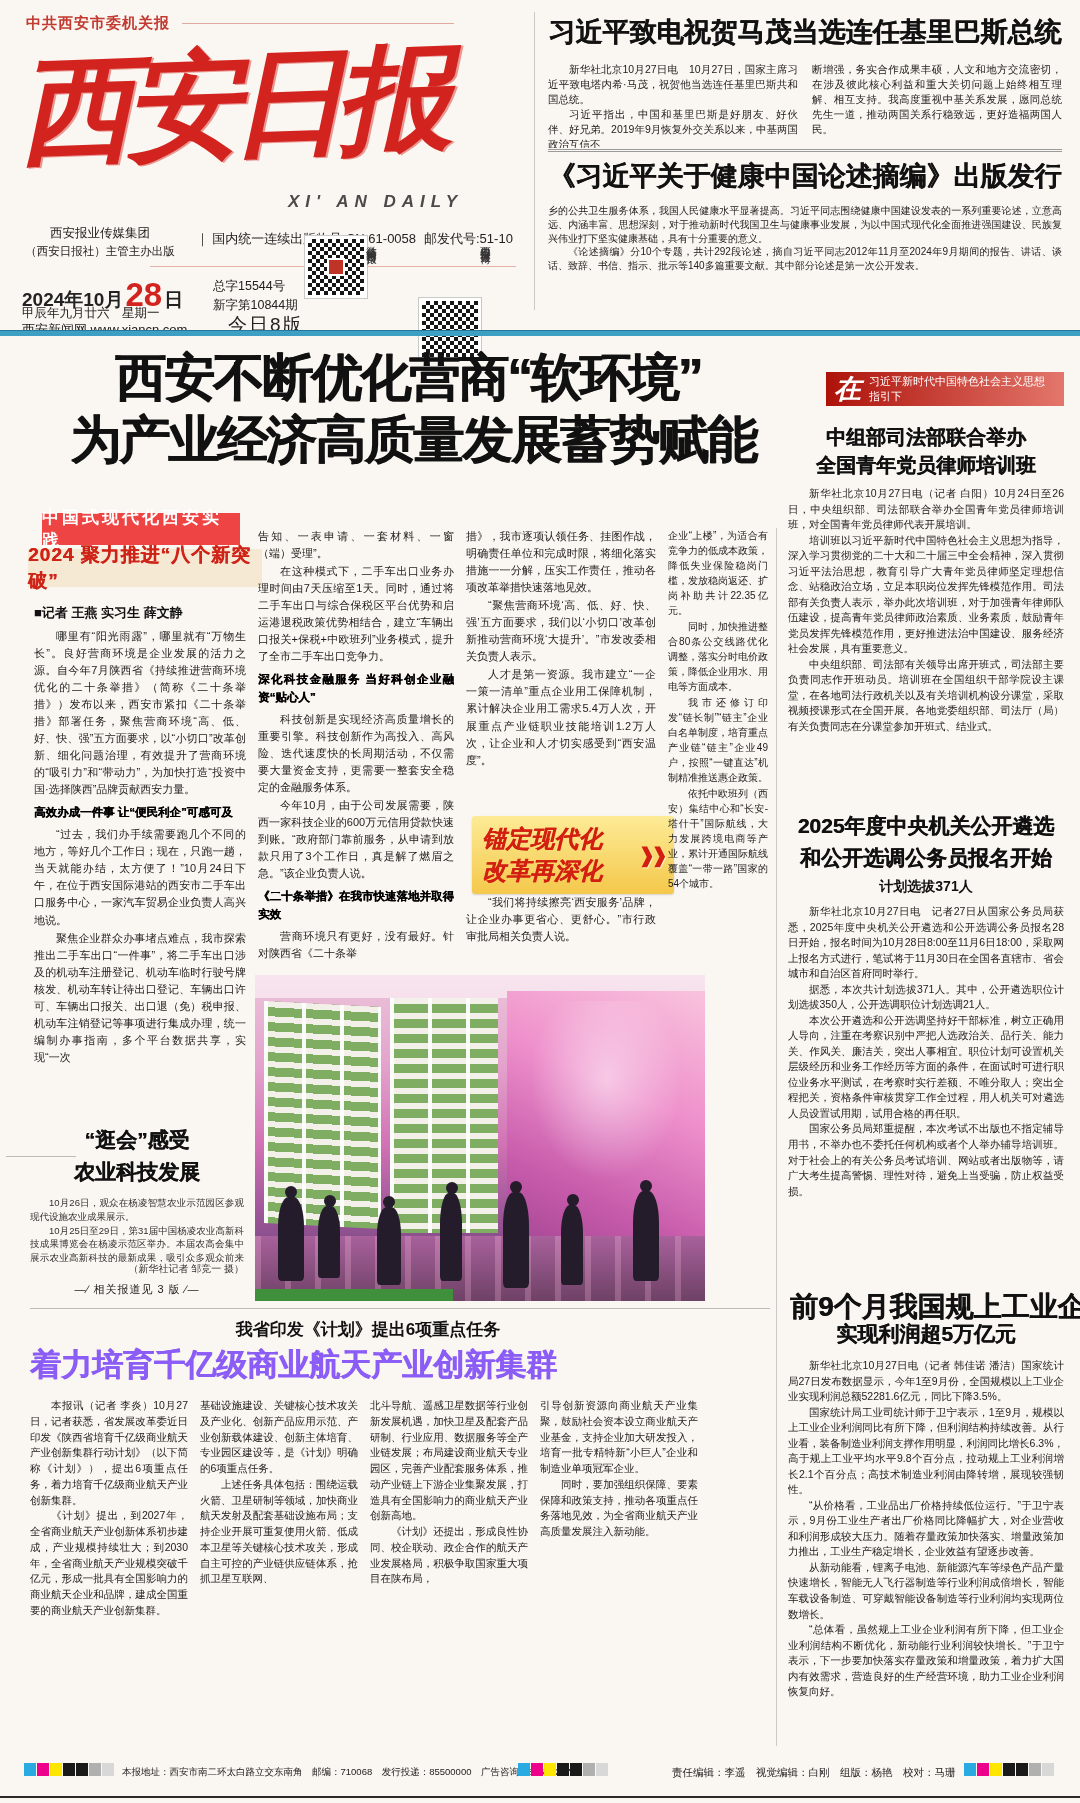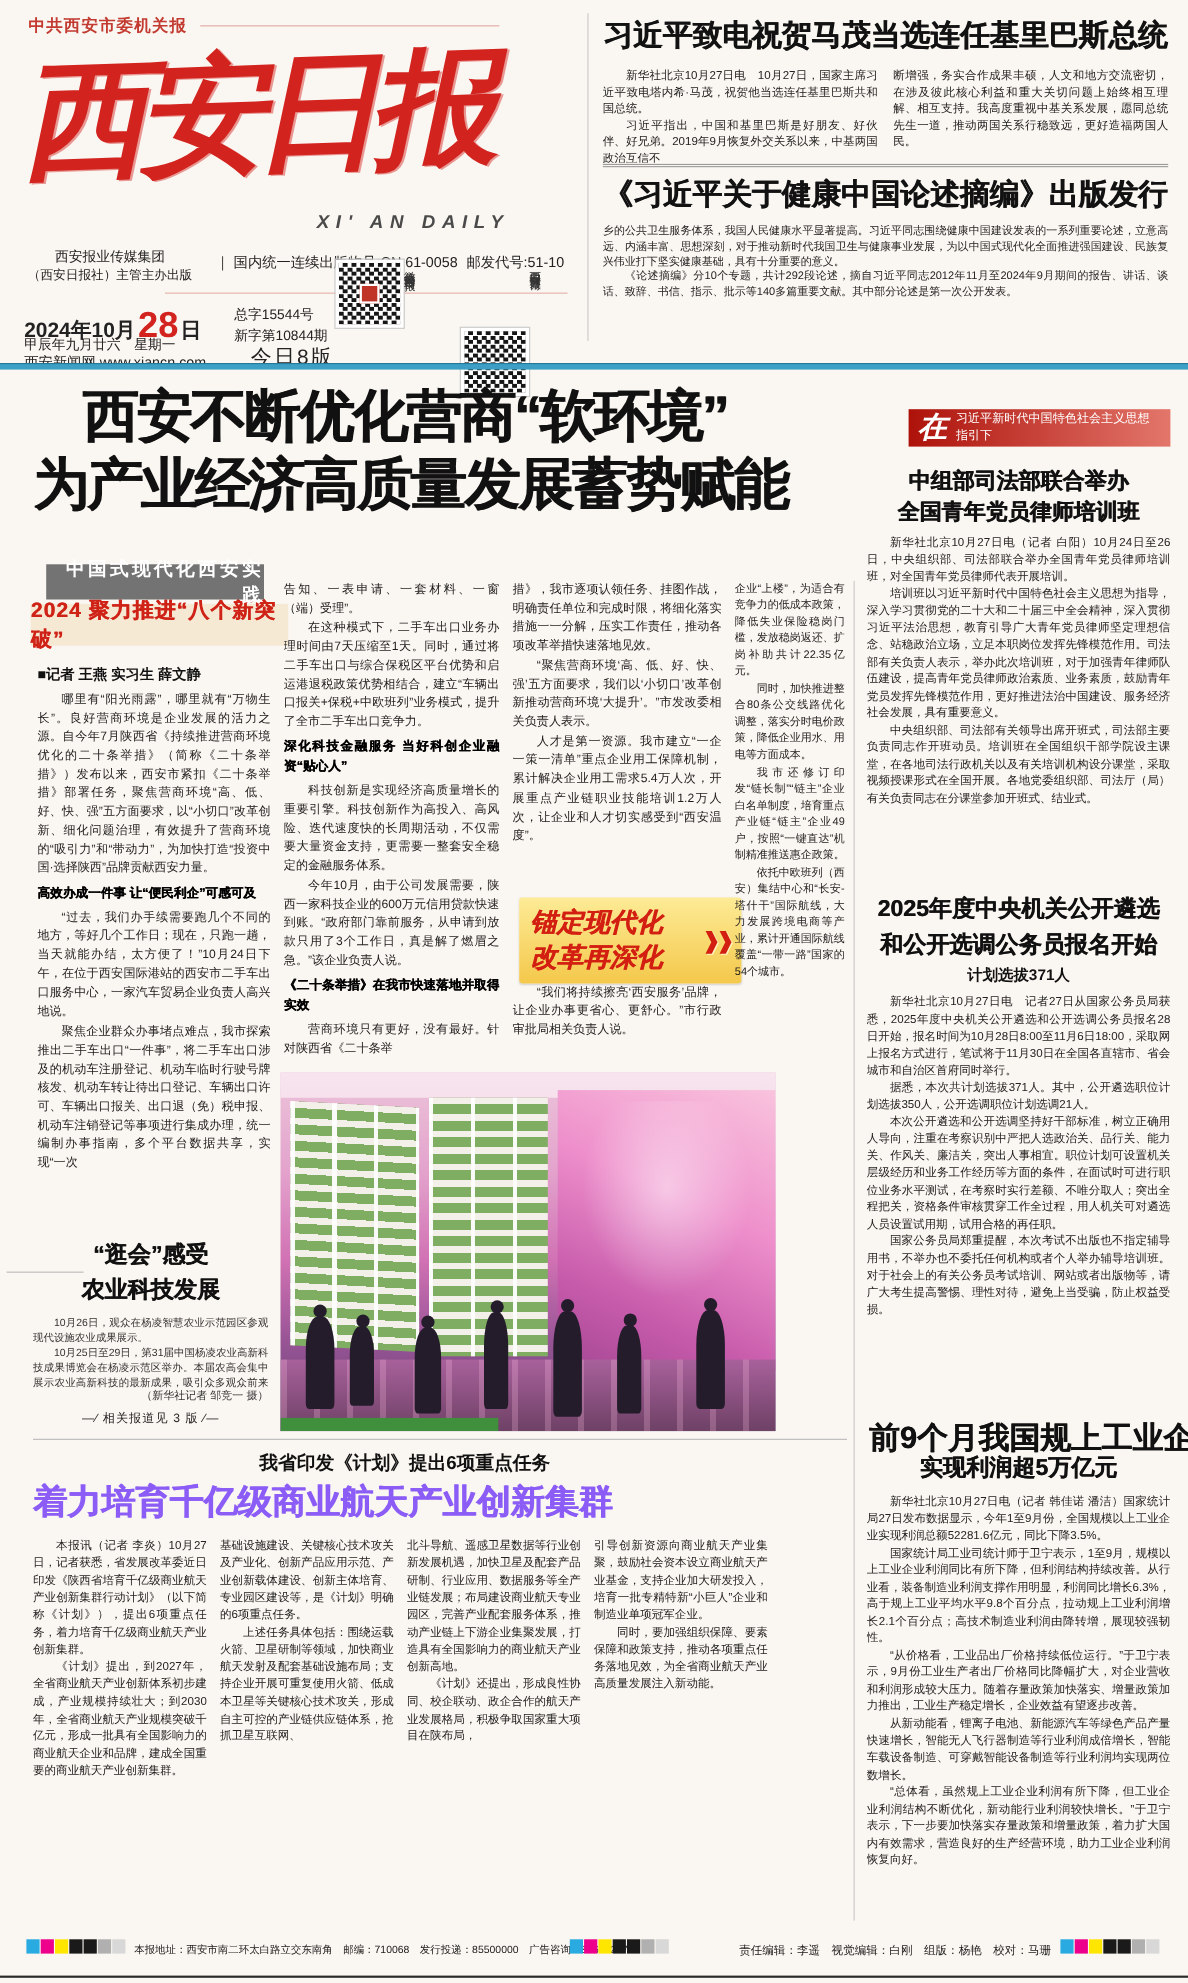--- a/index.html
+++ b/index.html
@@ -29,23 +29,23 @@
   .atitle{font-weight:900;font-size:27px;text-align:center;color:#121212;letter-spacing:0px;
           text-shadow:.6px 0 0 currentColor;white-space:nowrap;}
   .cols{display:flex;gap:14px;overflow:hidden;}
   .cols .c{flex:1;font-size:10.5px;line-height:1.42;text-align:justify;color:#222;}
   p{margin:0;text-indent:2em;}
   p.cont{text-indent:0;}
   .ddiv{border-bottom:3px double #9a9a9a;}
   .bluerule{background:#3d9fc4;border-top:1px solid #25789a;}
   
   .mainh{font-weight:900;font-size:51px;text-align:center;color:#111;letter-spacing:-2px;
-         text-shadow:1px 0 0 currentColor;white-space:nowrap;}
-  .redtag{background:#737373;color:#fff;font-size:17px;font-weight:bold;letter-spacing:3px;
-          display:flex;align-items:center;justify-content:center;text-align:right;}
+         text-shadow:1px 0 0 currentColor;white-space:nowrap;margin-left:40px;}
+  .redtag{background:#ef4444;color:#fff;font-size:17px;font-weight:bold;letter-spacing:3px;
+          display:flex;align-items:center;justify-content:center;}
   .beigetag{background:#f6e9d4;color:#cf2318;font-size:19px;font-weight:bold;letter-spacing:1px;
             display:flex;align-items:center;justify-content:center;text-shadow:.5px 0 0 currentColor;}
   .byline{font-size:13px;font-weight:bold;color:#111;}
   .bodycol{font-size:11px;line-height:1.55;text-align:justify;color:#1c1c1c;overflow:hidden;}
   .bodycol p{margin-bottom:1px;}
   .sub{font-weight:bold;font-size:11.5px;color:#000;text-indent:0;margin:6px 0 4px 0;text-shadow:.4px 0 0 currentColor;}
   .narrow{font-size:10px;line-height:1.5;}
   .banner{background:linear-gradient(180deg,#fdeB96,#f4c84b);border-radius:3px;
           display:flex;align-items:center;justify-content:space-between;padding:5px 10px;box-shadow:0 1px 2px rgba(0,0,0,.15);}
   .banner .bl{font-size:24px;font-weight:900;font-style:italic;color:#d21f12;line-height:1.35;text-shadow:.6px 0 0 currentColor;}

